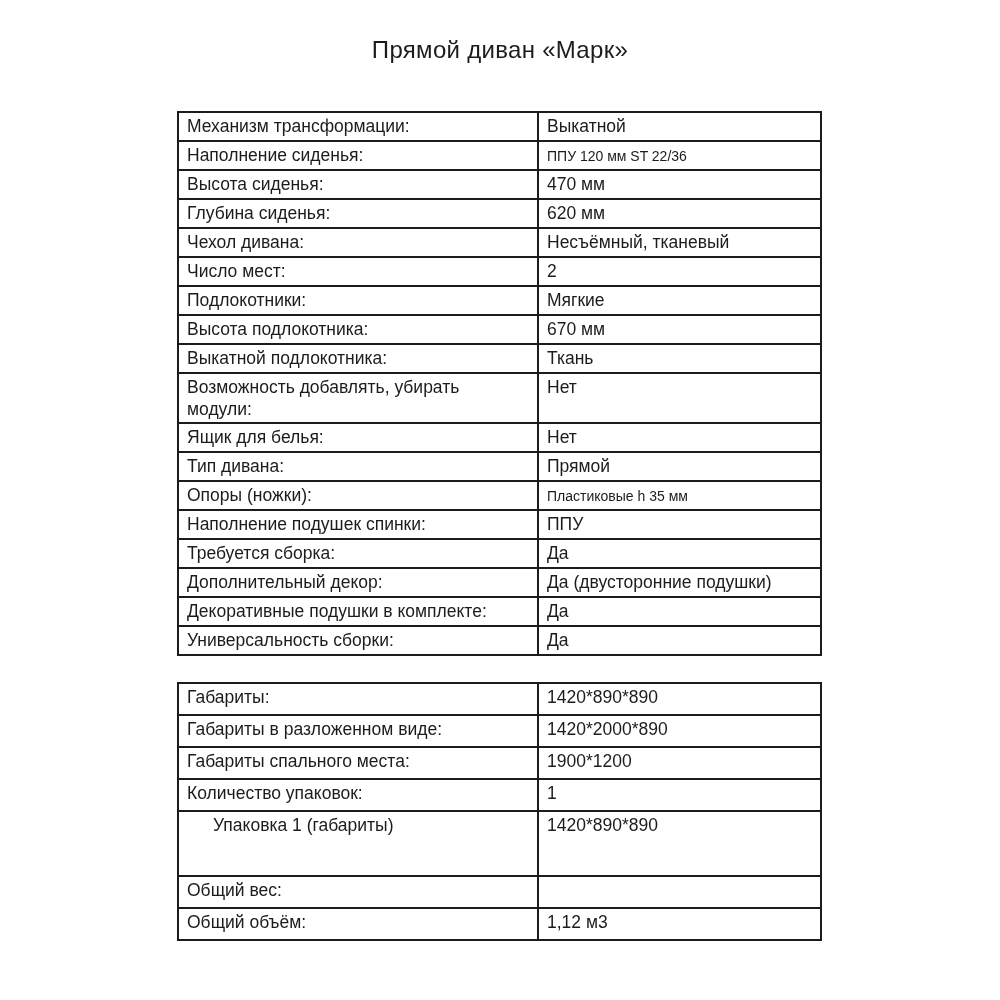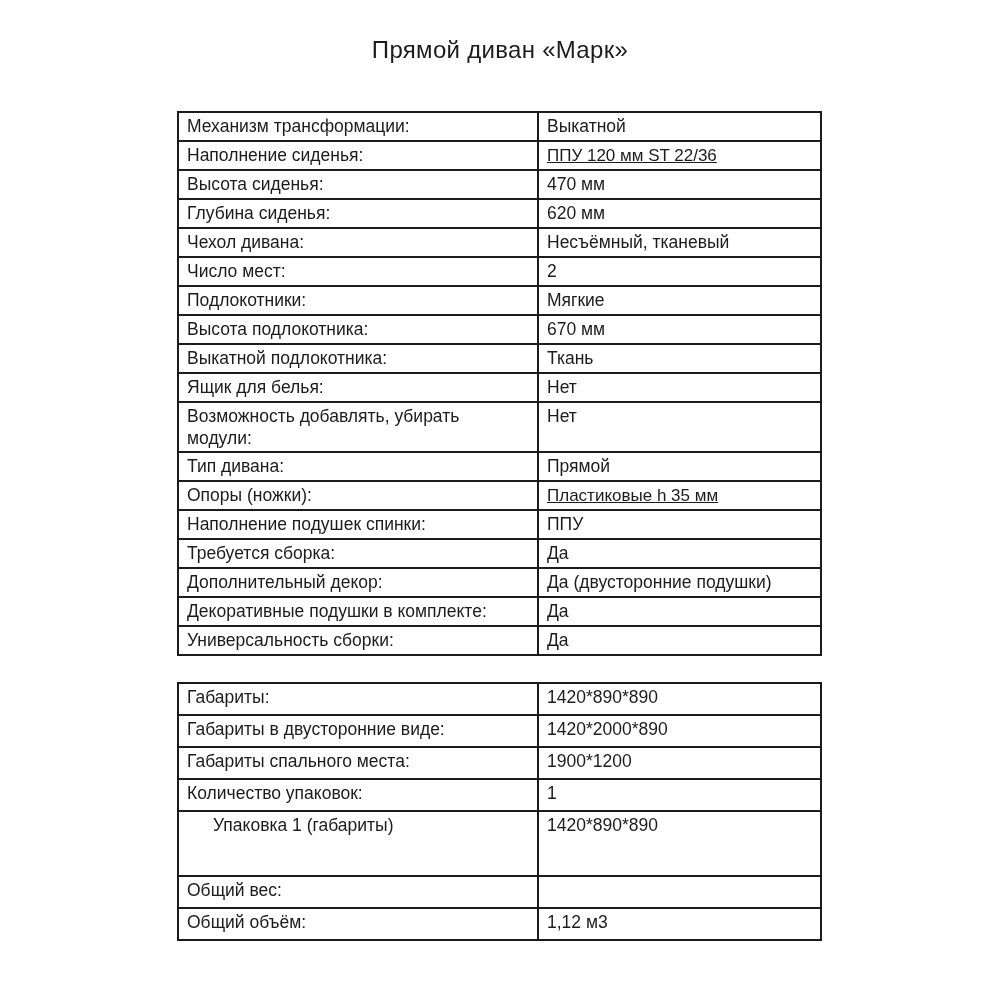--- a/index.html
+++ b/index.html
@@ -41,21 +41,21 @@
     padding: 3px 8px 2px 8px;
     font-size: 17.5px;
     line-height: 1.24;
     color: #1c1c1c;
     overflow: hidden;
     margin-left: 19px;
   }
   #spec-table td { height: 22px; }
   #dim-table  td { height: 25px; }
   #dim-table tr.tall td { height: 58px; }
-  td .small  { font-size: 17px; text-decoration: underline; }
+  td .small  { font-size: 14px; }
   td .narrow { display: inline-block; max-width: 300px; }
   td .indent { display: inline-block; padding-left: 26px; }
 </style>
 </head>
 <body>
 
 <div class="sheet">
 
   <div class="title">Прямой диван «Марк»</div>
 
@@ -132,29 +132,29 @@
         <tr>
         <td>
           <span>Выкатной подлокотника:</span>
         </td>
         <td>
           <span>Ткань</span>
         </td>
       </tr>
         <tr>
         <td>
+          <span class="narrow">Возможность добавлять, убирать модули:</span>
+        </td>
+        <td>
+          <span>Нет</span>
+        </td>
+      </tr>
+        <tr>
+        <td>
           <span>Ящик для белья:</span>
-        </td>
-        <td>
-          <span>Нет</span>
-        </td>
-      </tr>
-        <tr>
-        <td>
-          <span class="narrow">Возможность добавлять, убирать модули:</span>
         </td>
         <td>
           <span>Нет</span>
         </td>
       </tr>
         <tr>
         <td>
           <span>Тип дивана:</span>
         </td>
         <td>
@@ -222,21 +222,21 @@
         <tr>
         <td>
           <span>Габариты:</span>
         </td>
         <td>
           <span>1420*890*890</span>
         </td>
       </tr>
         <tr>
         <td>
-          <span>Габариты в двусторонние виде:</span>
+          <span>Габариты в разложенном виде:</span>
         </td>
         <td>
           <span>1420*2000*890</span>
         </td>
       </tr>
         <tr>
         <td>
           <span>Габариты спального места:</span>
         </td>
         <td>

